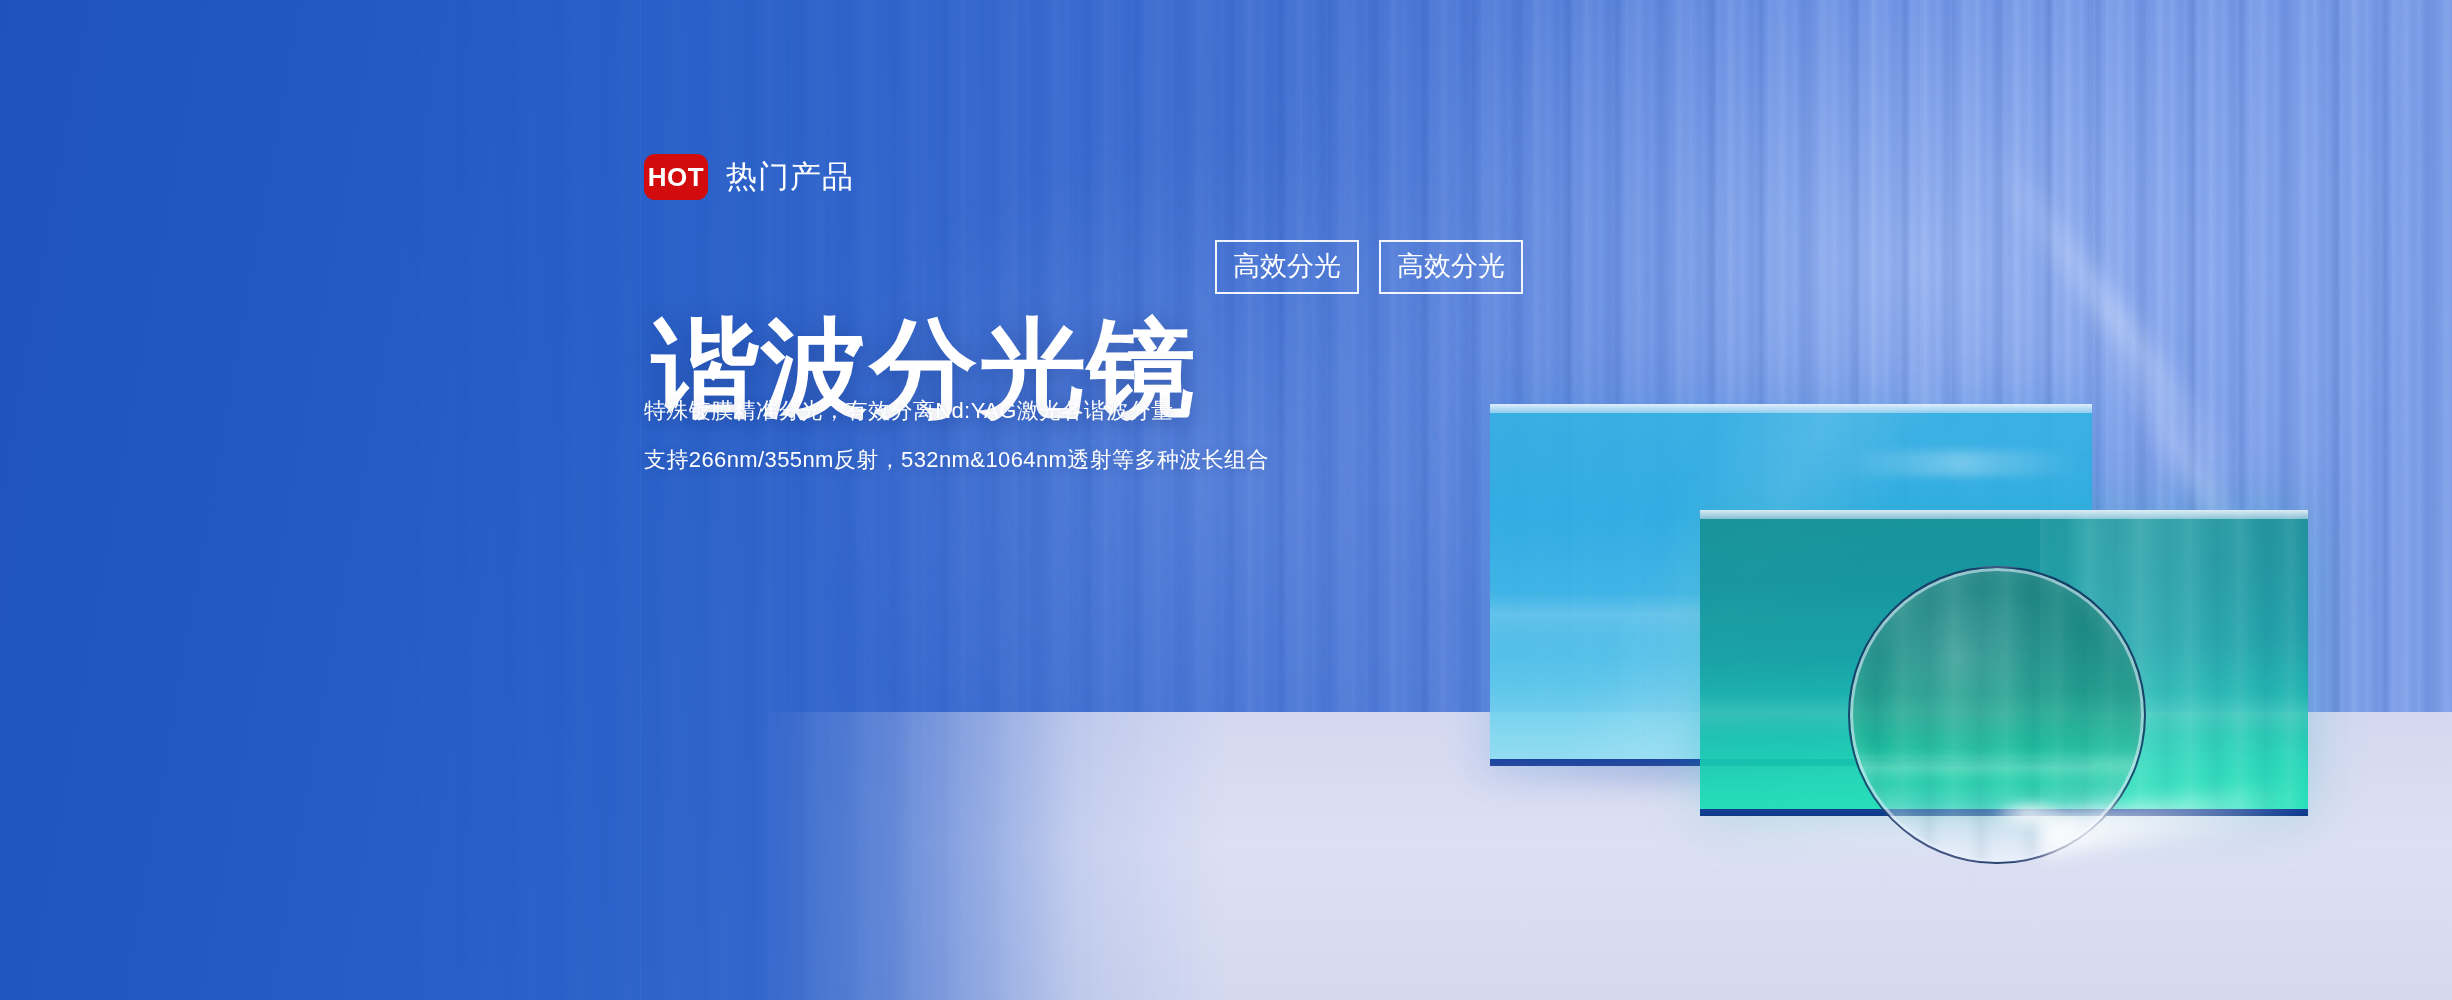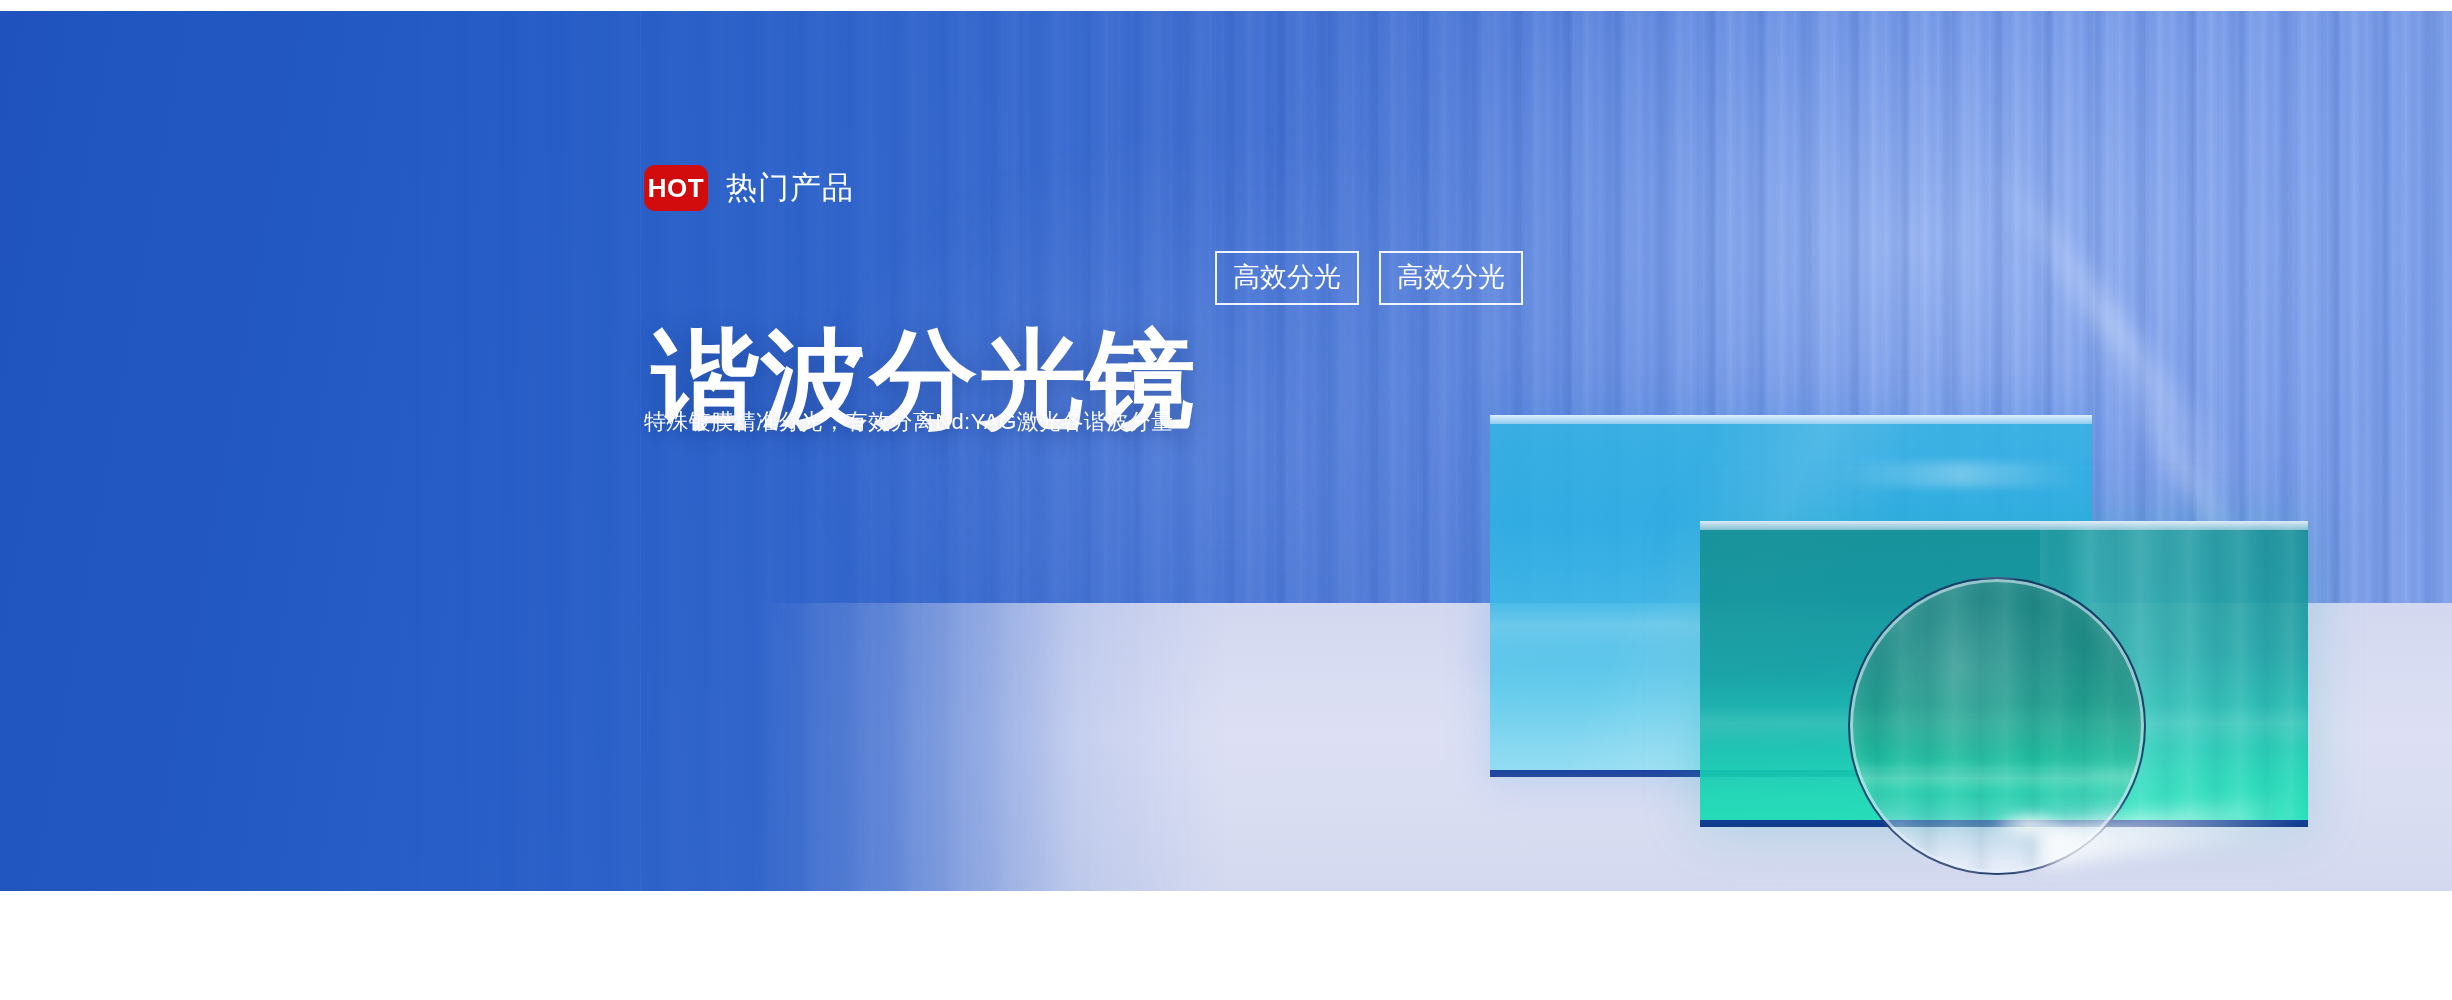--- a/index.html
+++ b/index.html
@@ -1,24 +1,23 @@
 <!DOCTYPE html>
 <html><head>
 <meta charset="utf-8">
 <title>Banner</title>
 <style>
   html,body{margin:0;padding:0;background:#fff;}
   *{box-sizing:border-box;}
   .stage{
     position:relative;
-    width:2452px;height:880px;
+    width:2452px;height:1000px;
     overflow:hidden;
     font-family:"Liberation Sans","DejaVu Sans",sans-serif;
     background:#2458BE;
-    margin-top:11px;
   }
 
   
   .bg-base{
     position:absolute;inset:0;
     background:
       linear-gradient(100deg,
         #1f52bd 0%,
         #2359c3 14%,
         #2b61c9 28%,
@@ -362,17 +361,18 @@
     <div class="title-row">
       <h1 class="title">谐波分光镜</h1>
       <div class="tags">
         <span class="tag">高效分光</span>
         <span class="tag">高效分光</span>
       </div>
     </div>
 
     <div class="desc">
       <p>特殊镀膜精准分光，有效分离Nd:YAG激光各谐波分量</p>
+      <p>支持266nm/355nm反射，532nm&amp;1064nm透射等多种波长组合</p>
     </div>
 
 
   </div>
 </div>
 
 </body></html>

